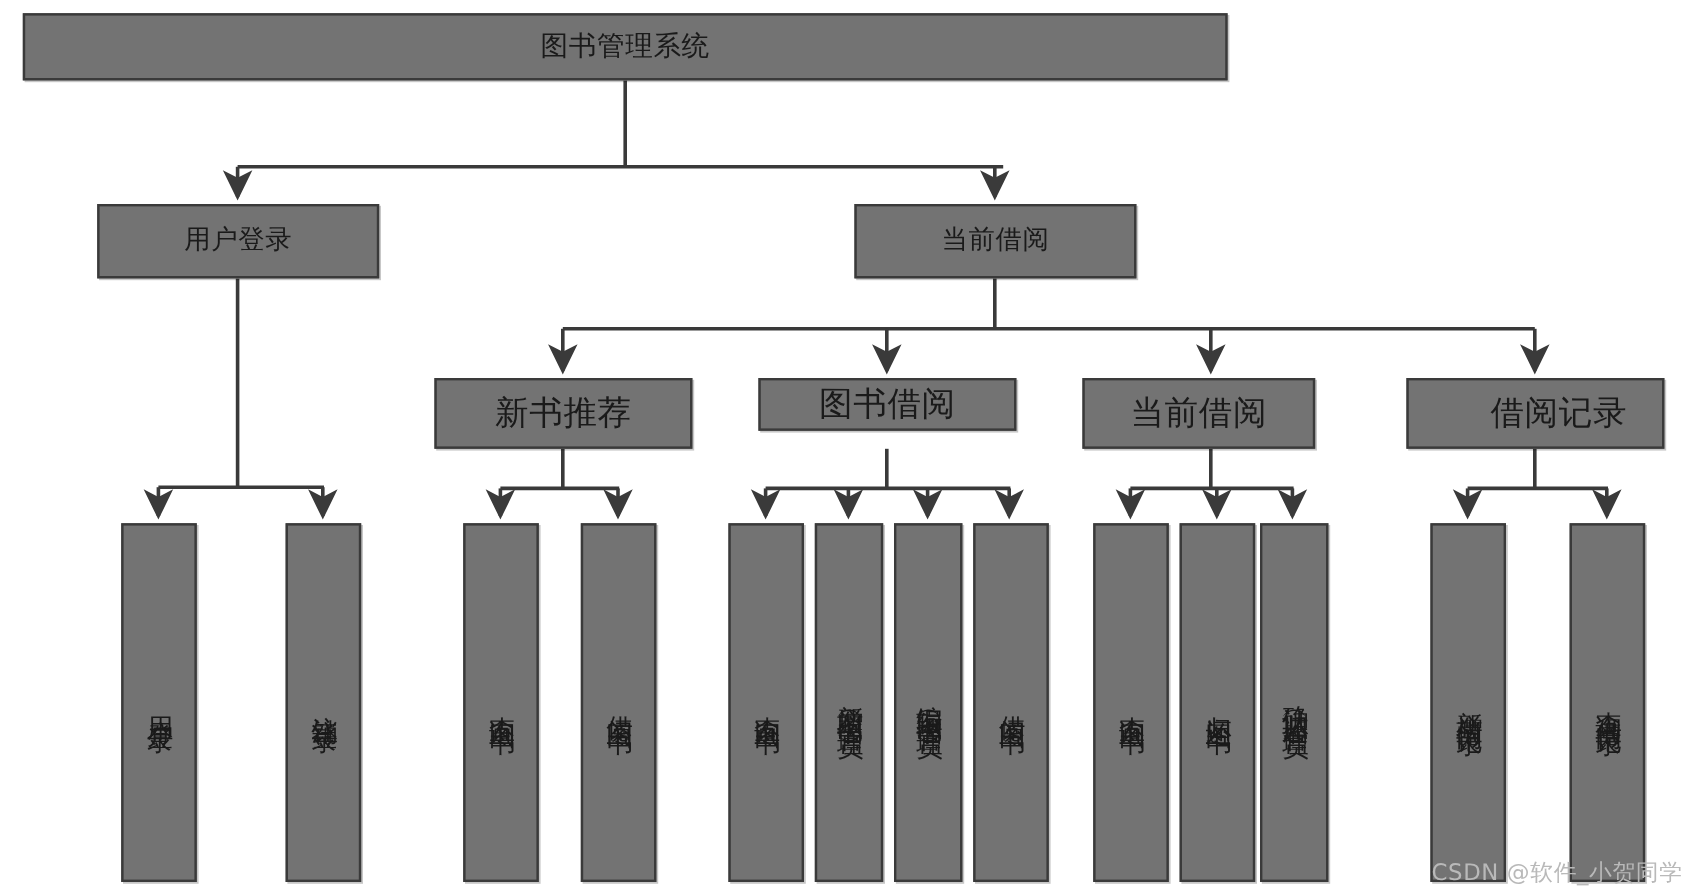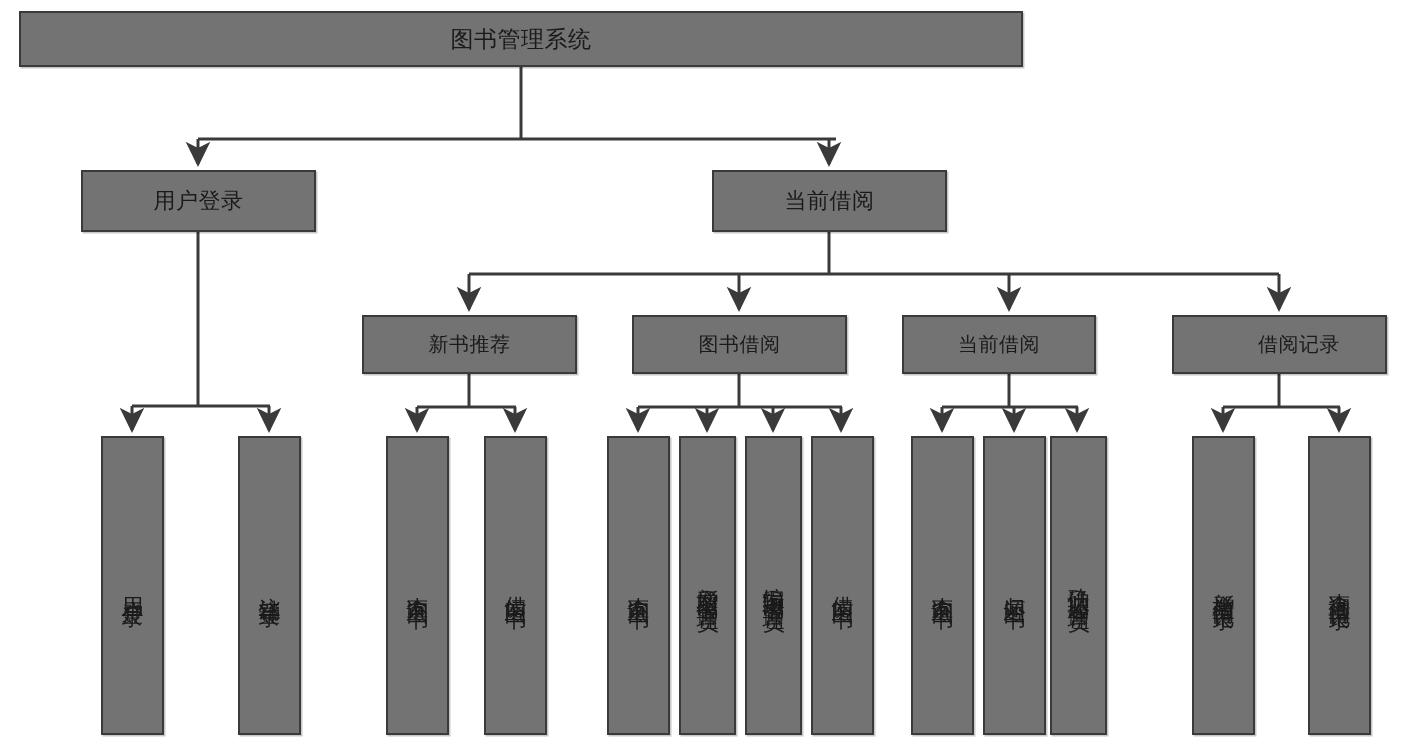--- a/index.html
+++ b/index.html
@@ -37,21 +37,21 @@
     box-shadow: 1.5px 1.5px 0 rgba(0,0,0,0.22);
   }
   .node-label {
     line-height: 1.08;
     letter-spacing: 0.5px;
     white-space: nowrap;
   }
   .node.root { }
   .node.root .node-label { font-size: 23px; }
   .node.lvl1 .node-label { font-size: 22px; }
-  .node.lvl2 .node-label { font-size: 20px; }
+  .node.lvl2 .node-label { font-size: 28px; }
   .node.leaf {
     align-items: center;
     justify-content: center;
   }
   .node.leaf .node-label {
     writing-mode: vertical-rl;
     text-orientation: upright;
     font-size: 22px;
     letter-spacing: 3.5px;
     line-height: 1;
@@ -126,21 +126,21 @@
   <div class="node lvl1" style="left: 81px; top: 170px; width: 235px; height: 62px;">
     <span class="node-label">用户登录</span>
   </div>
   <div class="node lvl1" style="left: 712px; top: 170px; width: 235px; height: 62px;">
     <span class="node-label">当前借阅</span>
   </div>
 
   <div class="node lvl2" style="left: 362px; top: 315px; width: 215px; height: 59px;">
     <span class="node-label">新书推荐</span>
   </div>
-  <div class="node lvl2" style="left: 632px; top: 315px; width: 215px; height: 59px;">
+  <div class="node lvl2" style="left: 632px; top: 315px; width: 215px; height: 44px;">
     <span class="node-label">图书借阅</span>
   </div>
   <div class="node lvl2" style="left: 902px; top: 315px; width: 194px; height: 59px;">
     <span class="node-label">当前借阅</span>
   </div>
   <div class="node lvl2" style="left: 1172px; top: 315px; width: 215px; height: 59px; padding-left: 39px;">
     <span class="node-label">借阅记录</span>
   </div>
 
   <div class="node leaf" style="left: 101px; top: 436px; width: 63px; height: 299px;">
@@ -176,14 +176,15 @@
   <div class="node leaf" style="left: 1050px; top: 436px; width: 57px; height: 299px;">
     <span class="node-label">确认归还（管理员）</span>
   </div>
   <div class="node leaf" style="left: 1192px; top: 436px; width: 63px; height: 299px;">
     <span class="node-label">新增借阅记录</span>
   </div>
   <div class="node leaf" style="left: 1308px; top: 436px; width: 63px; height: 299px;">
     <span class="node-label">查询借阅记录</span>
   </div>
 
+  <div class="watermark" style="left: 1193px; top: 714px;">CSDN @软件_小贺同学</div>
 
 </div>
 
 </body></html>

